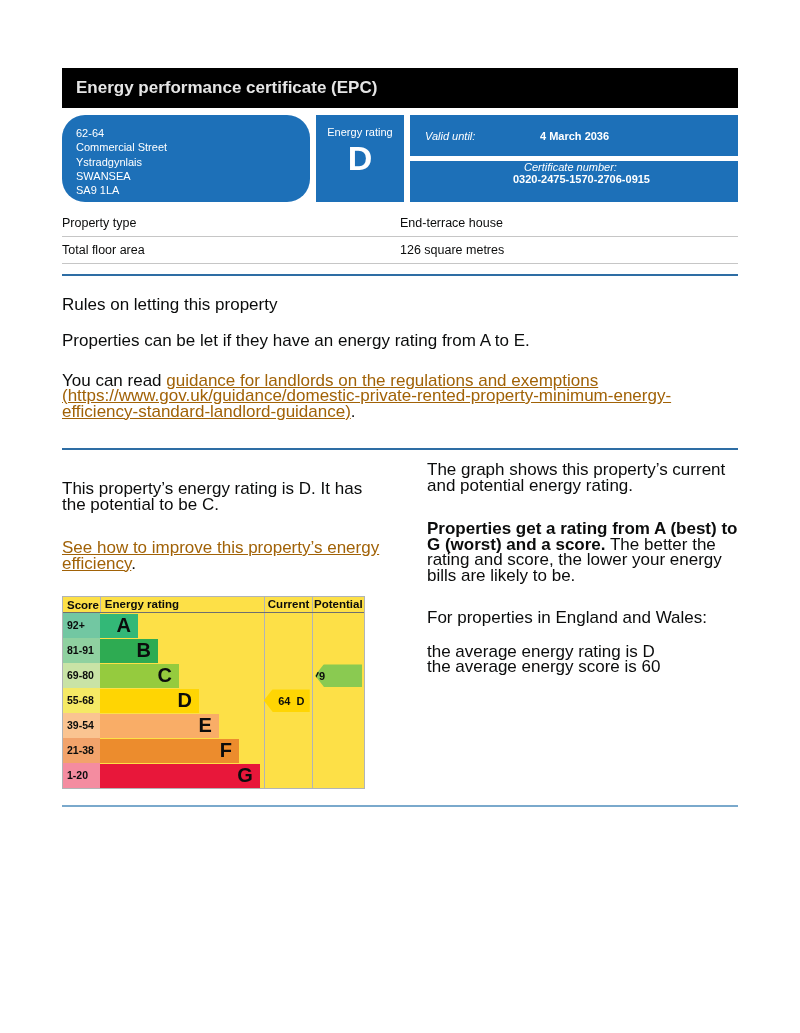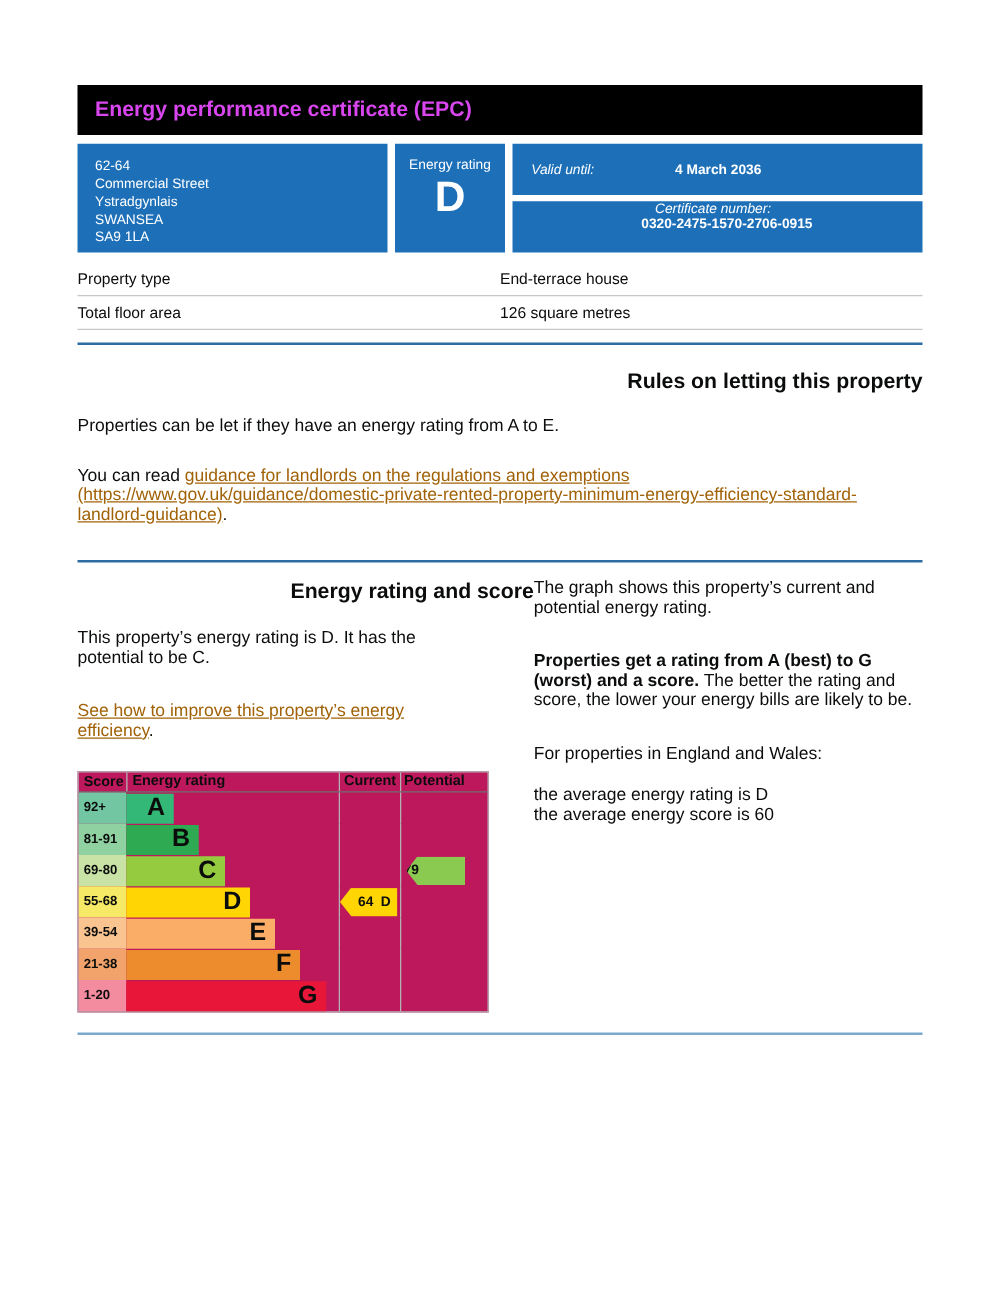--- a/index.html
+++ b/index.html
@@ -12,21 +12,21 @@
   }
   .content {
     position: absolute;
     left: 62px; top: 68px;
     width: 676px;
   }
 
   
   .title-bar {
     background: #000000;
-    color: #d946ef;
+    color: #e5e5e5;
     height: 40px;
     line-height: 40px;
     padding-left: 14px;
     font-size: 17px;
     font-weight: bold;
   }
 
   
   .summary-row {
     margin-top: 7px;
@@ -74,50 +74,49 @@
   .details-row .d-label { width: 338px; }
 
   
   .blue-rule { height: 2px; background: #2e6da4; border: none; }
   .blue-rule.top { margin-top: 10px; }
   .blue-rule.mid { margin-top: 29px; }
   .light-blue-rule { height: 2px; background: #7aa9cc; border: none; margin-top: 16px; }
 
   h2.section-heading {
     font-size: 17px;
-    font-weight: bold;
+    font-weight: normal;
     line-height: 21px;
-    text-align: right;
   }
   .rules-section h2 { margin-top: 18px; }
   p.body-text {
-    font-size: 14px;
+    font-size: 17px;
     line-height: 15.5px;
   }
   .rules-p1 { margin-top: 18px; }
   .rules-p2 { margin-top: 24px; max-width: 660px; }
   a.doc-link { color: #a16207; text-decoration: underline; }
 
   
   .columns { display: flex; margin-top: 12px; }
   .col-left { width: 365px; }
   .col-right { width: 311px; }
   .col-left .left-p1 { margin-top: 19px; max-width: 322px; }
   .col-left .left-link-p { margin-top: 28px; max-width: 322px; }
   .col-right .right-p1 { margin-top: 0; }
   .col-right .right-p2 { margin-top: 28px; }
   .col-right .right-p3 { margin-top: 27px; }
   .col-right .right-p4 { margin-top: 18px; }
 
   
   .epc-chart {
     margin-top: 25px;
-    width: 329px;
+    width: 303px;
     border: 1px solid #b1b4b6;
-    background: #be185d;
+    background: #fde047;
   }
   .chart-header {
     display: flex;
     height: 16px;
     align-items: center;
     border-bottom: 1.5px solid #6f6f6f;
     font-size: 11.5px;
     font-weight: bold;
   }
   .chart-header .h-score   { width: 38px;  padding-left: 4px; }
@@ -171,21 +170,21 @@
 </head>
 <body>
 
 <div class="content">
 
   <div class="title-bar">
     <span>Energy performance certificate (EPC)</span>
   </div>
 
   <div class="summary-row">
-    <div class="blue-box address-box" style="background: rgb(29, 112, 184);">
+    <div class="blue-box address-box" style="background: rgb(29, 112, 184); border-radius: 23px;">
       <div>62-64</div>
       <div>Commercial Street</div>
       <div>Ystradgynlais</div>
       <div>SWANSEA</div>
       <div>SA9 1LA</div>
     </div>
     <div class="blue-box rating-box" style="background: rgb(29, 112, 184);">
       <div class="rating-label">Energy rating</div>
       <div class="rating-letter">D</div>
     </div>
@@ -217,21 +216,20 @@
   <div class="rules-section">
     <h2 class="section-heading">Rules on letting this property</h2>
     <p class="body-text rules-p1">Properties can be let if they have an energy rating from A to E.</p>
     <p class="body-text rules-p2"><span>You can read </span><a href="#" class="doc-link">guidance for landlords on the regulations and exemptions (https://www.gov.uk/guidance/domestic-private-rented-property-minimum-energy-efficiency-standard-landlord-guidance)</a><span>.</span></p>
   </div>
 
   <hr class="blue-rule mid">
 
   <div class="columns">
     <div class="col-left">
-      <h2 class="section-heading">Energy rating and score</h2>
       <p class="body-text left-p1">This property’s energy rating is D. It has the potential to be C.</p>
       <p class="body-text left-link-p"><a href="#" class="doc-link">See how to improve this property’s energy efficiency</a><span>.</span></p>
 
       <div class="epc-chart">
         <div class="chart-header">
           <div class="h-score">Score</div>
           <div class="h-rating">Energy rating</div>
           <div class="h-current">Current</div>
           <div class="h-potential">Potential</div>
         </div>

